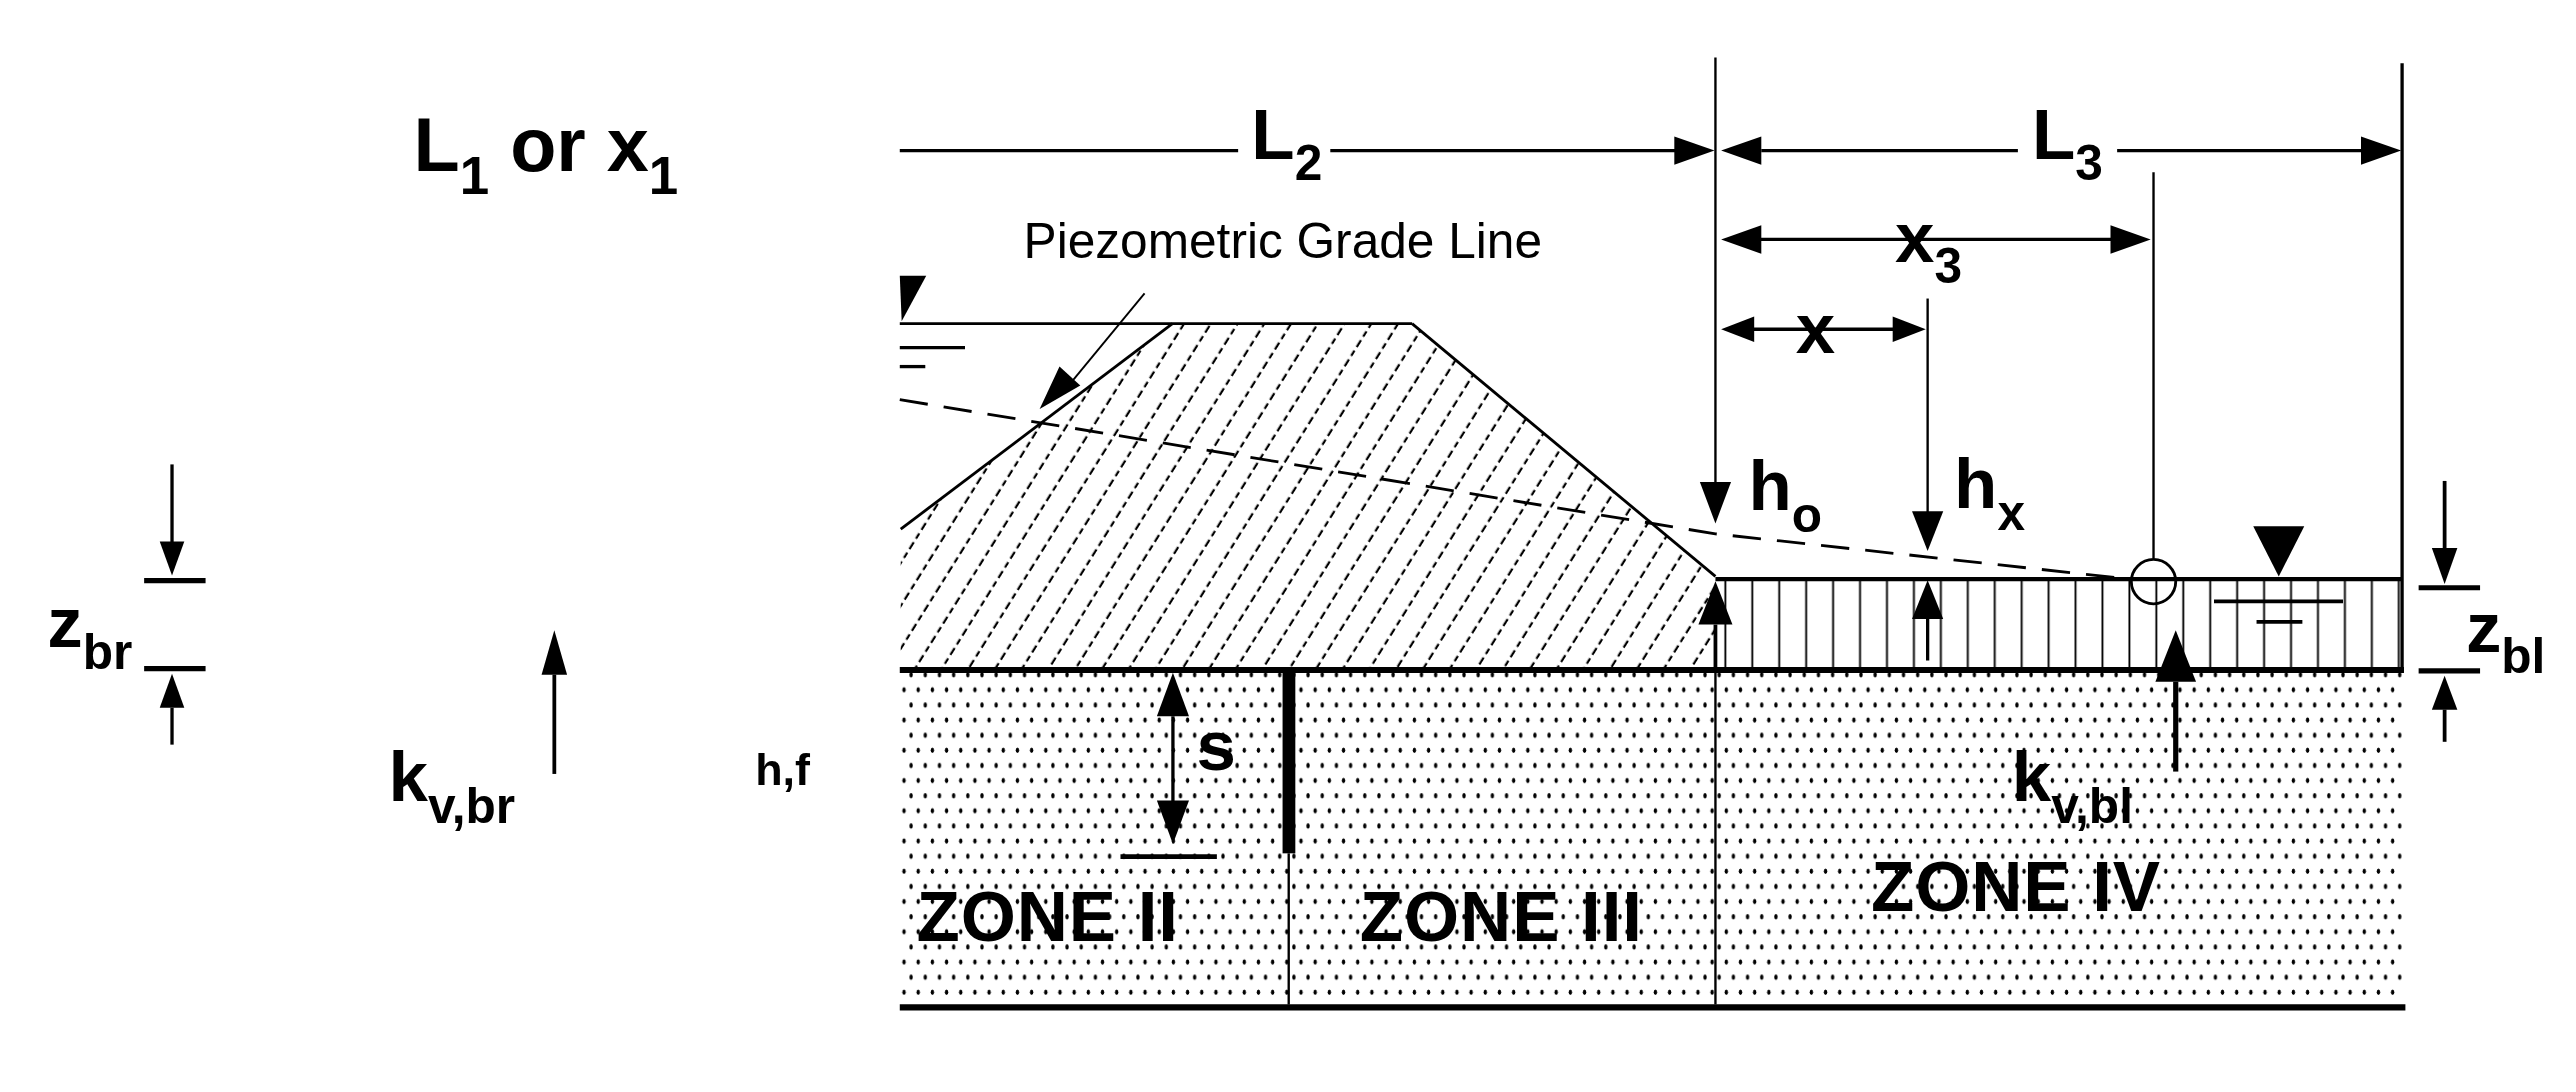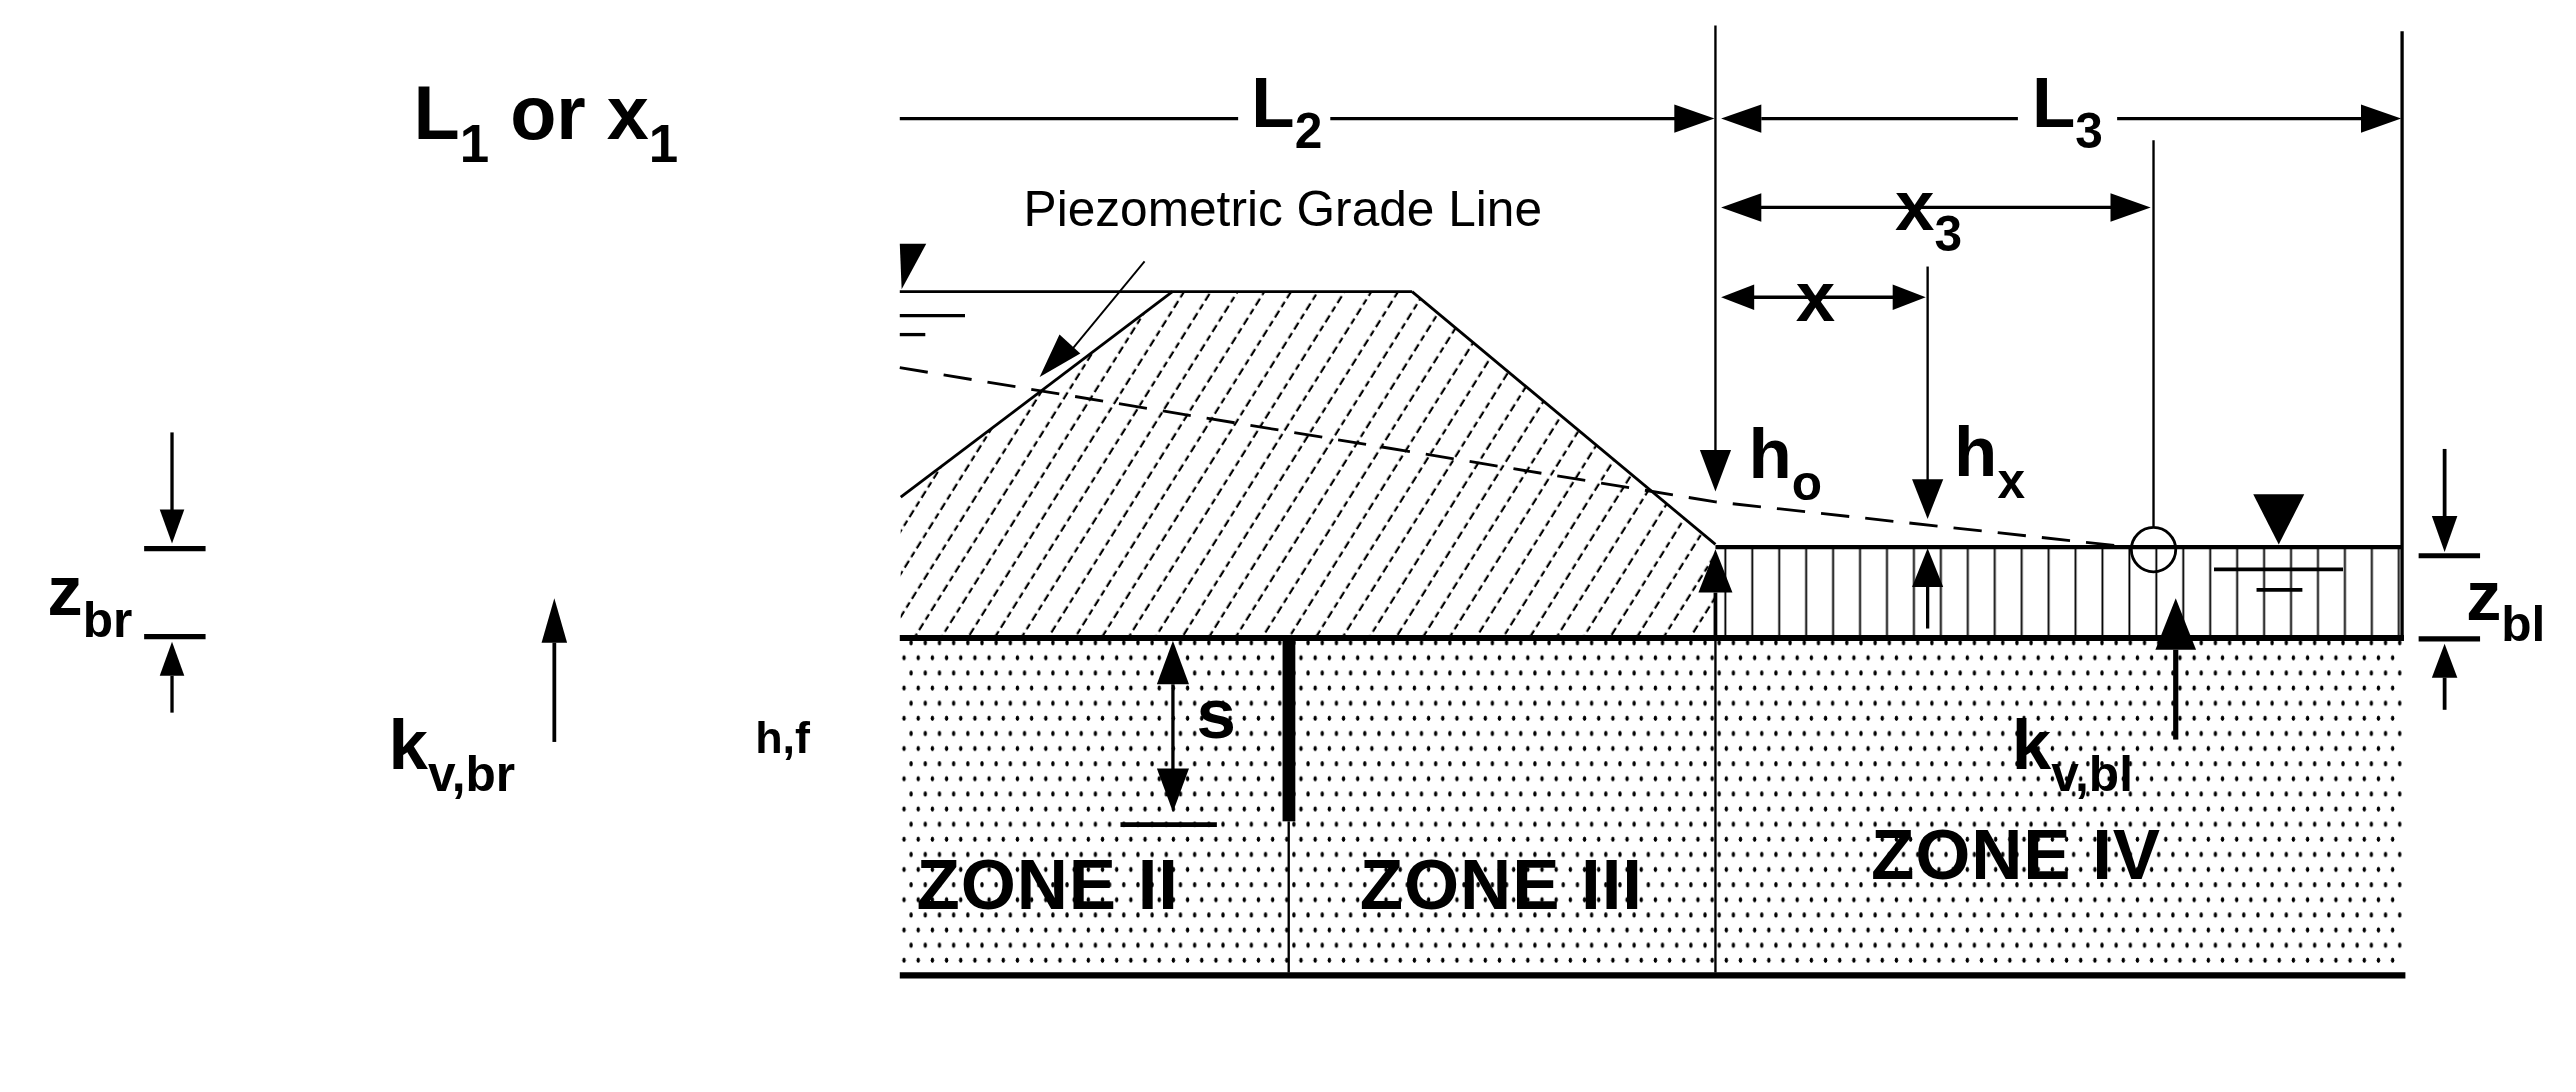--- a/index.html
+++ b/index.html
@@ -1,16 +1,16 @@
 <!DOCTYPE html>
 <html style="font-size:8.2px"><head>
 <meta charset="utf-8">
 <style>
   html,body{margin:0;padding:0;background:#ffffff;}
-  .page{width:100%;}
+  .page{width:100%;margin-top:32px;}
   svg{display:block;width:100%;height:auto;background:#ffffff;}
   svg text{font-family:"Liberation Sans",sans-serif;fill:#000;font-weight:bold;}
   .dim{font-size:150px;}
   .big{font-size:160px;}
   .sub{font-size:105px;}
   .sub2{font-size:112px;}
   .piezo{font-size:105px;font-weight:normal;}
   .zone{font-size:150px;text-anchor:middle;letter-spacing:2px;}
   .small{font-size:95px;}
   .ln{stroke:#000;fill:none;}

